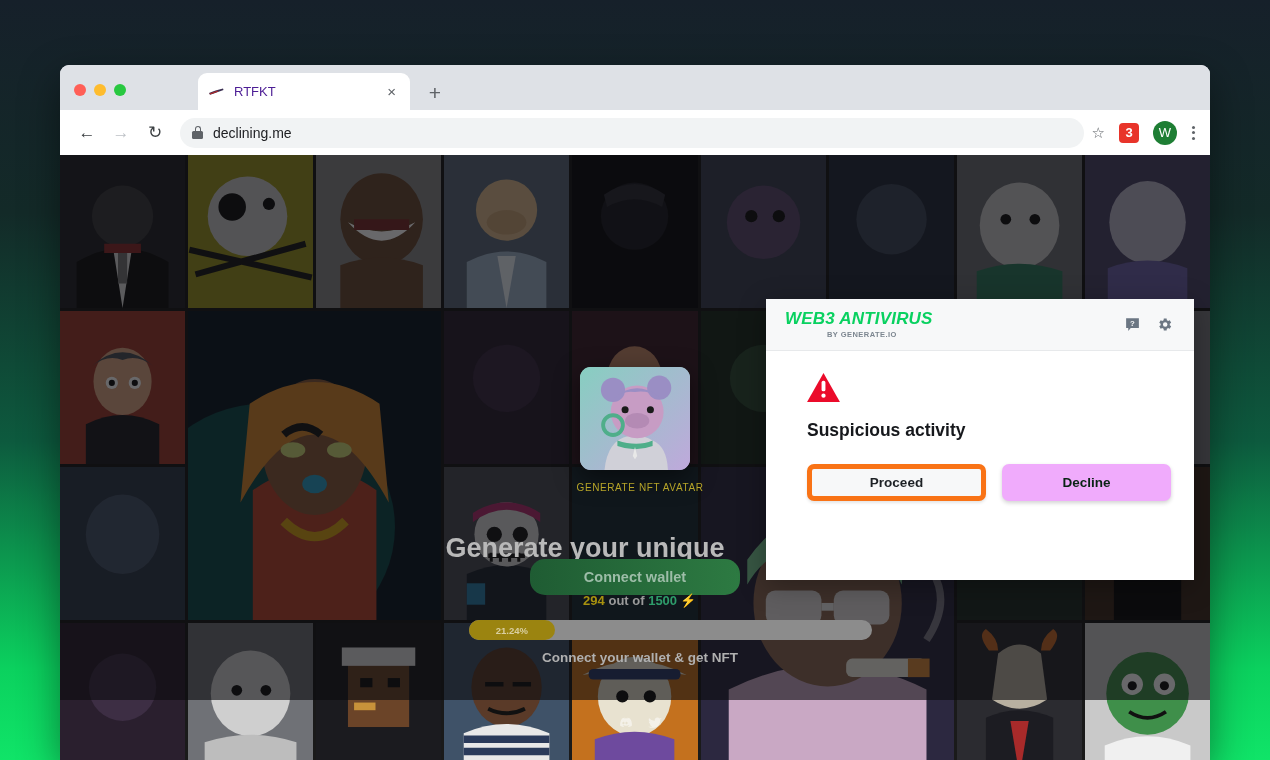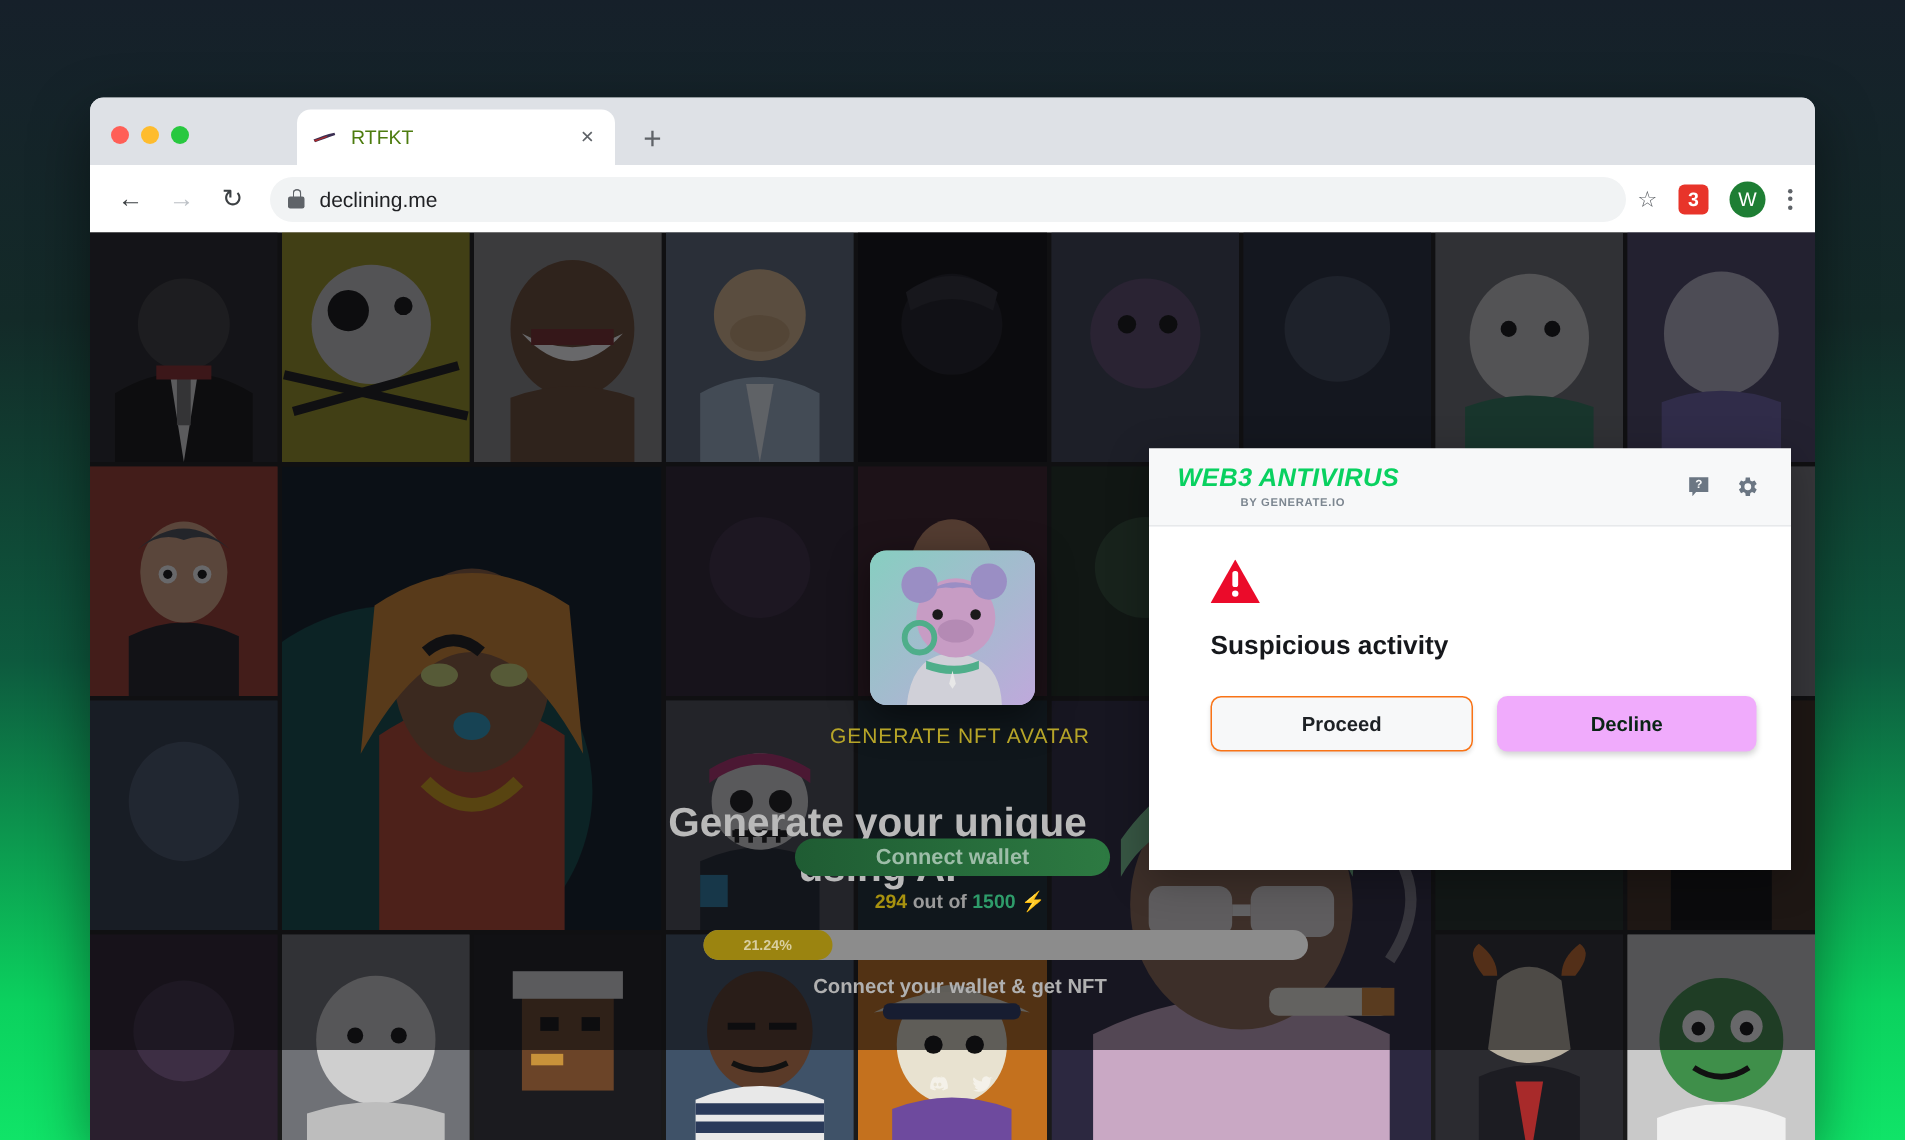--- a/index.html
+++ b/index.html
@@ -21,21 +21,21 @@
   #tab-strip{ height:45px; background:#dee1e6; position:relative; }
   #traffic-lights{ position:absolute; left:14px; top:19px; display:flex; gap:8px; }
   .tl{ width:12px; height:12px; border-radius:50%; }
   .tl.red{ background:#ff5f57; } .tl.yellow{ background:#febc2e; } .tl.green{ background:#28c840; }
 
   #tab-active{
     position:absolute; left:138px; top:8px; width:212px; height:37px;
     background:#fff; border-radius:9px 9px 0 0; display:flex; align-items:center; padding:0 10px;
   }
   #tab-favicon{ width:17px; height:17px; flex:0 0 17px; position:relative; margin-right:9px; }
-  #tab-title{ font-size:13px; color:#4d7c0f; flex:1; white-space:nowrap; overflow:hidden; }
+  #tab-title{ font-size:13px; color:#4c1d95; flex:1; white-space:nowrap; overflow:hidden; }
   #tab-close{ font-size:15px; color:#5f6368; line-height:1; padding:2px 4px; cursor:default; }
   #new-tab-btn{
     position:absolute; left:362px; top:14px; width:26px; height:26px;
     display:flex; align-items:center; justify-content:center;
     font-size:21px; color:#5f6368; line-height:1;
   }
 
   
   #toolbar{ height:45px; background:#fff; display:flex; align-items:center; padding:0 12px; }
   .nav-btn{ width:30px; height:30px; display:flex; align-items:center; justify-content:center;
@@ -82,28 +82,28 @@
   
   #hero-content{ position:absolute; left:0; top:0; width:1150px; height:545px; }
   #float-card{
     position:absolute; left:520px; top:212px; width:110px; height:103px;
     border-radius:11px; overflow:hidden;
     background:linear-gradient(160deg,#8fd3c0,#b9a7d8);
     box-shadow:0 8px 24px rgba(0,0,0,.5);
   }
   #generate-label{
     position:absolute; left:440px; top:327px; width:280px; text-align:center;
-    font-size:14px; letter-spacing:.6px; color:#b7a528; font-weight:500;
+    font-size:10px; letter-spacing:.6px; color:#b7a528; font-weight:500;
   }
   #headline{
     position:absolute; left:275px; top:378px; width:500px; text-align:center;
     font-size:27px; font-weight:bold; color:#b9b9b9; line-height:1.12;
   }
   #connect-wallet-btn{
-    position:absolute; left:470px; top:404px; width:210px; height:25px;
+    position:absolute; left:470px; top:404px; width:210px; height:36px;
     border-radius:15px; background:linear-gradient(90deg,#1f5c33,#2d7a42);
     color:#9dbda8; font-size:14.5px; font-weight:bold;
     display:flex; align-items:center; justify-content:center;
   }
   #mint-counter{
     position:absolute; left:440px; top:438px; width:280px; text-align:center;
     font-size:13px; color:#9a9a9a; font-weight:bold;
   }
   #mint-counter .num{ color:#a8920f; }
   #mint-counter .total{ color:#2e9c6a; }
@@ -149,21 +149,21 @@
   #w3av-body{ padding:22px 23px 0 41px; }
   #warn-icon{ width:33px; height:29px; margin-bottom:18px; }
   #w3av-title{ font-size:17.5px; font-weight:bold; color:#16181c; margin-bottom:11px; }
   #w3av-desc{ font-size:13.2px; color:#727b86; line-height:1.42; }
   #w3av-desc b{ color:#2b3138; font-weight:bold; }
   #w3av-actions{ display:flex; gap:16px; margin-top:23px; }
   .w3-btn{
     flex:1; height:37px; border-radius:7px; font-size:13.5px; font-weight:bold;
     display:flex; align-items:center; justify-content:center; cursor:default;
   }
-  #proceed-button{ background:#f7f8f9; border:1px solid #f97316; color:#1d2125;
+  #proceed-button{ background:#f7f8f9; border:5px solid #f97316; color:#1d2125;
     box-shadow:0 2px 3px rgba(0,0,0,.10); }
   #decline-button{ background:#f0abfc; color:#0a2415;
     box-shadow:0 2px 4px rgba(0,0,0,.18); }
 </style>
 </head>
 <body>
 
 <div id="browser-window">
 
   <div id="tab-strip">

